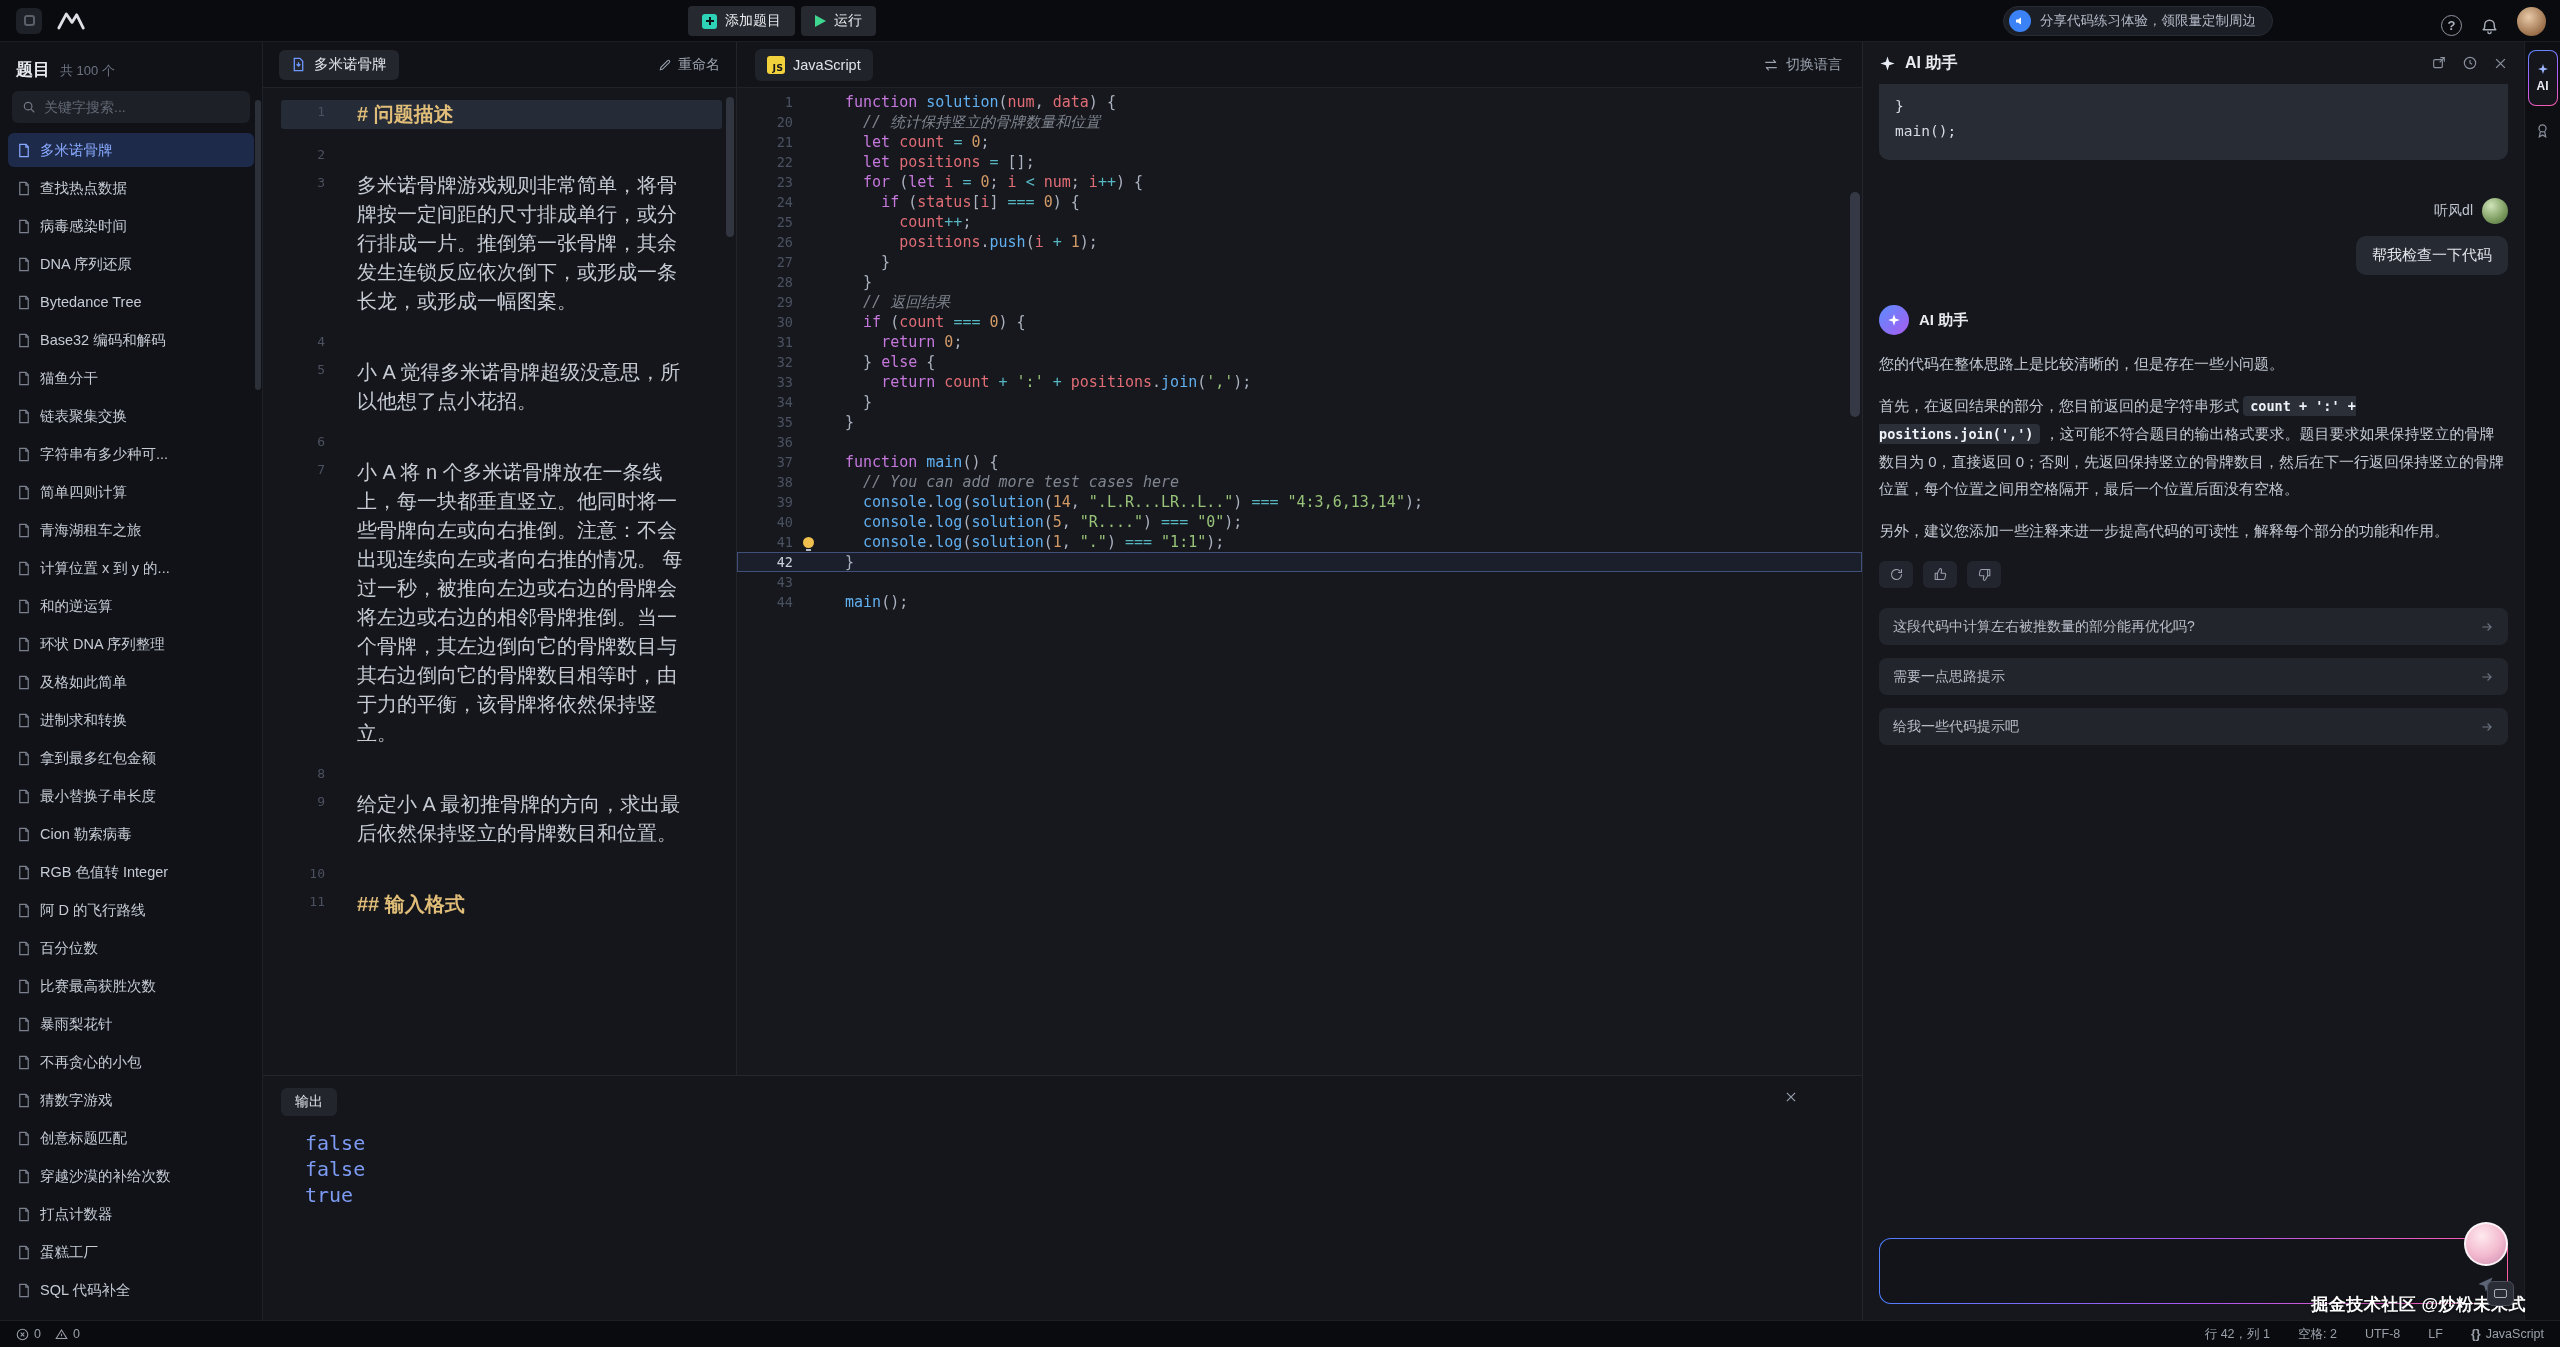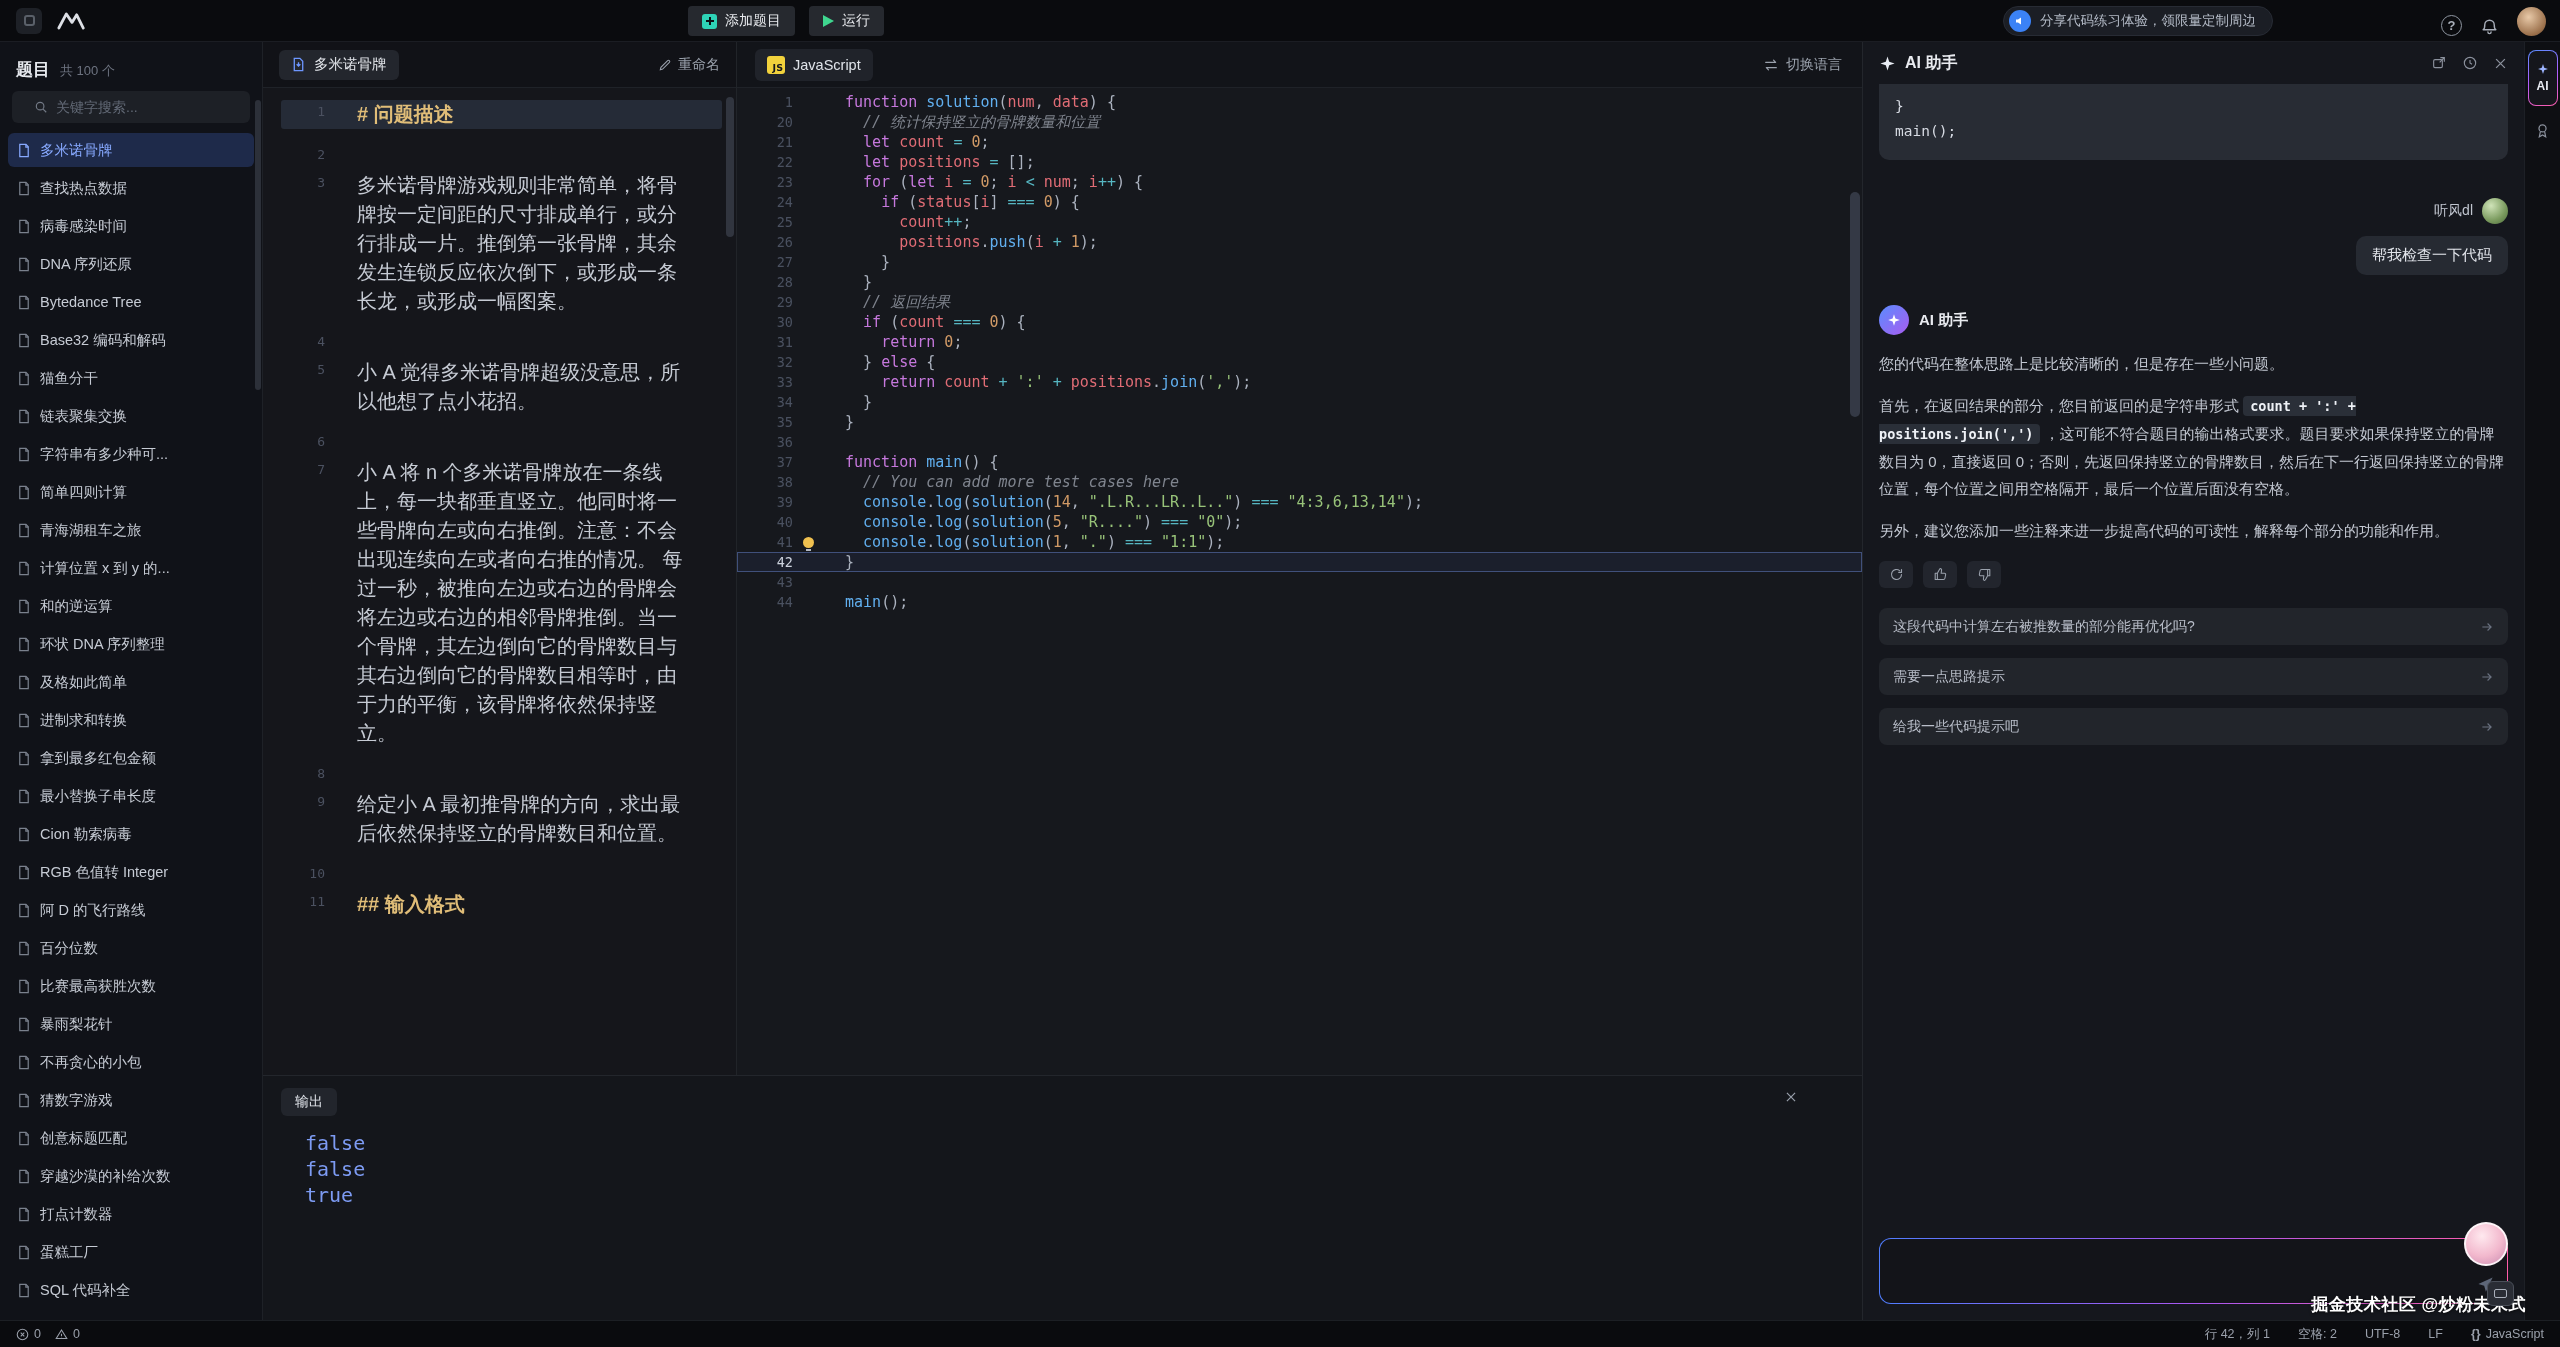--- a/index.html
+++ b/index.html
@@ -7,21 +7,21 @@
   .app { position:relative; width:2560px; height:1347px;
          font-family:"Liberation Sans","DejaVu Sans",sans-serif; color:#d4d8e0; }
   .mono { font-family:"DejaVu Sans Mono",monospace; }
 
   
   .topbar { position:relative; height:42px; background:#0a0b0e; border-bottom:1px solid #1b1d23;
             display:flex; align-items:center; padding:0 16px; }
   .tb-left { display:flex; align-items:center; gap:14px; }
   .logo-box { width:26px; height:26px; border-radius:6px; background:#1e2127; display:flex; align-items:center; justify-content:center; }
   .logo-inner { width:11px; height:11px; border:2px solid #5a6069; border-radius:3px; }
-  .tb-center { position:absolute; left:688px; top:6px; display:flex; gap:14px; }
+  .tb-center { position:absolute; left:688px; top:6px; display:flex; gap:6px; }
   .tb-btn { display:flex; align-items:center; gap:8px; height:30px; padding:0 14px; border:none;
             background:#26292f; border-radius:4px; color:#e8eaee; font-size:14px; cursor:pointer;
             font-family:inherit; }
   .plus-ic { position:relative; width:15px; height:15px; background:#2ed3b7; border-radius:3px; }
   .plus-ic::before { content:""; position:absolute; left:3.5px; right:3.5px; top:6.5px; height:2px; background:#0c1116; }
   .plus-ic::after  { content:""; position:absolute; top:3.5px; bottom:3.5px; left:6.5px; width:2px; background:#0c1116; }
   .play-ic { width:0; height:0; border-left:11px solid #3fd68f; border-top:6.5px solid transparent; border-bottom:6.5px solid transparent; }
   .tb-right { position:absolute; right:14px; top:6px; height:30px; display:flex; align-items:flex-end; gap:18px; }
   .banner { display:flex; align-items:center; gap:9px; height:30px; border-radius:15px; background:#1b1e25;
             border:1px solid #272b34; padding:0 16px 0 5px; color:#b3bac6; font-size:13.5px; margin-right:150px; cursor:pointer; }
@@ -34,21 +34,21 @@
 
   
   .body { position:absolute; top:42px; bottom:27px; left:0; right:0; display:flex; }
 
   
   .sidebar { position:relative; width:263px; background:#101218; border-right:1px solid #1e2127; overflow:hidden; }
   .sb-head { display:flex; align-items:baseline; gap:10px; padding:16px 16px 10px; }
   .sb-title { font-size:17px; font-weight:bold; color:#e6e9ee; }
   .sb-count { font-size:13px; color:#6d7380; }
   .sb-search { margin:0 12px 10px; height:32px; background:#1d2026; border-radius:6px;
-               display:flex; align-items:center; gap:8px; padding:0 22px; }
+               display:flex; align-items:center; gap:8px; padding:0 10px; }
   .sb-input { flex:1; background:transparent; border:none; outline:none; color:#c6cbd4; font-size:14px; font-family:inherit; }
   .sb-input::placeholder { color:#626976; }
   .sb-list { padding:0 8px; }
   .sb-item { display:flex; align-items:center; gap:9px; height:34px; padding:0 9px; margin-bottom:4px;
              border-radius:6px; color:#7a818d; font-size:14.5px; cursor:pointer; }
   .sb-label { color:#c6cbd4; white-space:nowrap; overflow:hidden; }
   .sb-item.sel { background:#1e2a4a; color:#87a9ff; }
   .sb-item.sel .sb-label { color:#87a9ff; }
   .sb-scroll { position:absolute; right:1px; top:58px; width:6px; height:290px; background:#2c3039; border-radius:3px; }
 

